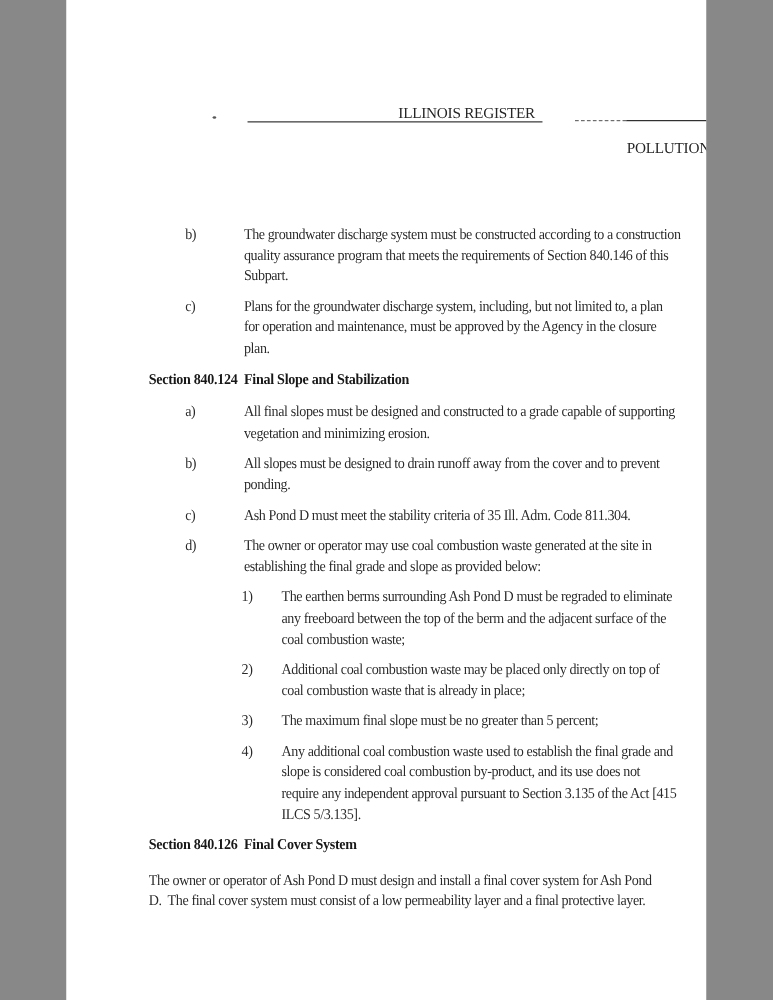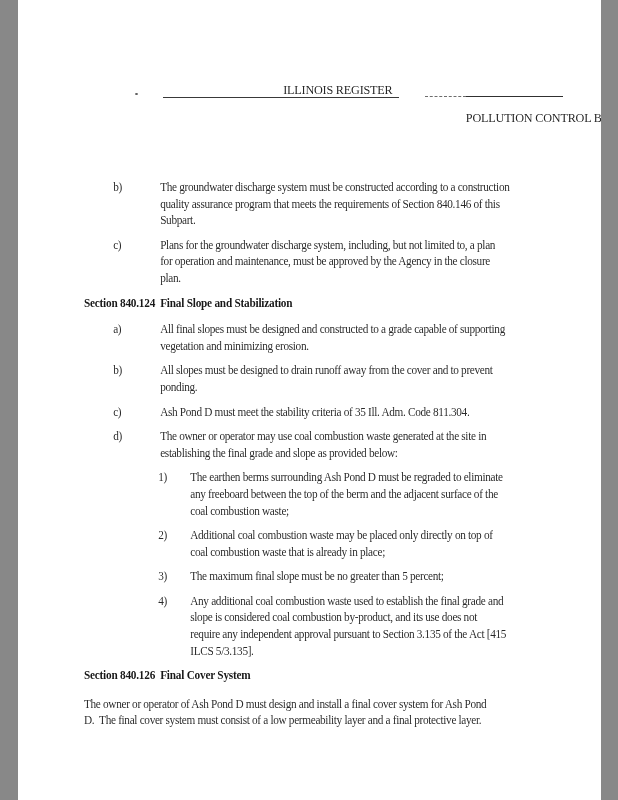--- a/index.html
+++ b/index.html
@@ -1,25 +1,24 @@
 <!DOCTYPE html>
 <html><head>
 <meta charset="utf-8">
 <style>
   html,body { margin:0; padding:0; background:#888; }
   .page {
     position:relative;
-    width:568px; height:800px;
+    width:512px; height:800px;
     margin:0 auto;
     background:#ffffff;
     overflow:hidden;
     font-family:"Liberation Serif","DejaVu Serif",serif;
     color:#2e2e2e;
     filter:blur(0.28px) contrast(1.05);
-    padding-left:15px;
   }
   
   .stray-dot {
     position:absolute; left:117px; top:93px;
     width:3px; height:2px; background:#5a5a5a; border-radius:50%;
   }
   .title-rule {
     position:absolute; left:145px; top:83px;
     width:230px; height:14px;
     border-bottom:1.2px solid #3c3c3c;

